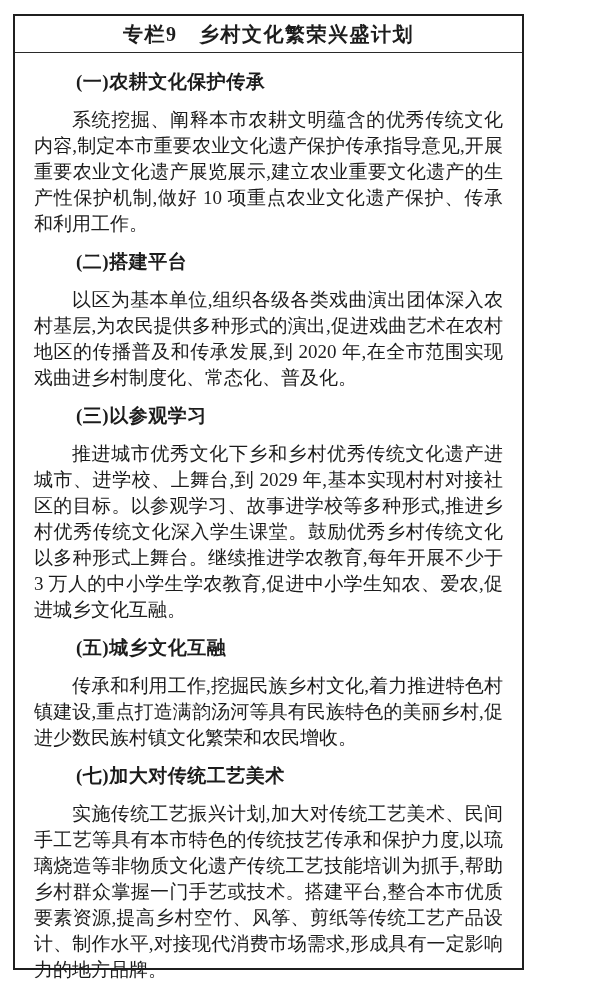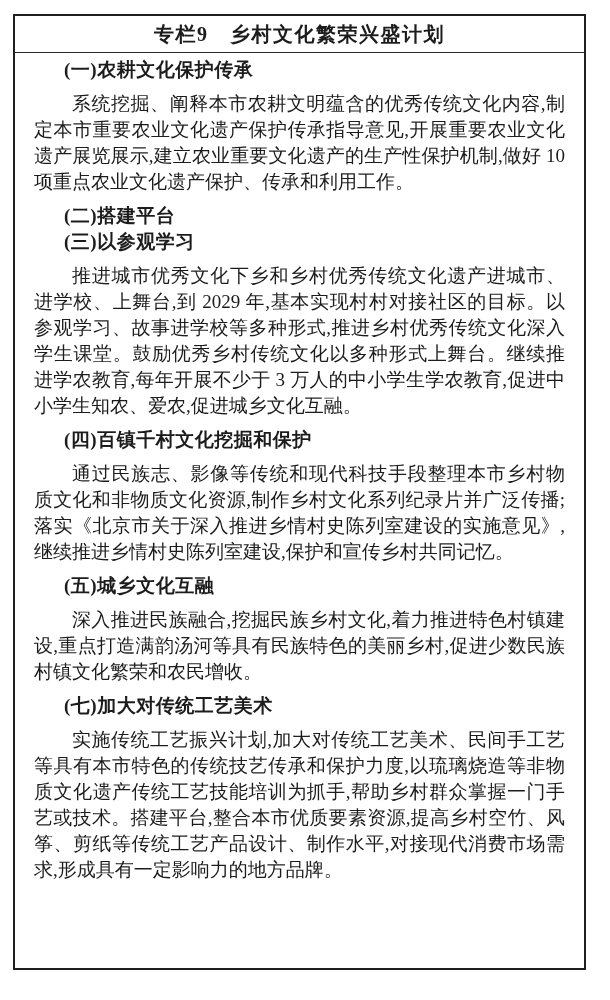--- a/index.html
+++ b/index.html
@@ -11,21 +11,21 @@
     width: 610px;
     height: 1000px;
     position: relative;
     font-family: "Liberation Serif", "DejaVu Serif", serif;
     color: #1c1c1c;
   }
   .panel {
     position: absolute;
     left: 13px;
     top: 14px;
-    width: 573px;
+    width: 511px;
     height: 956px;
     border: 2px solid #1f1f1f;
     box-sizing: border-box;
     background: #ffffff;
   }
   .panel-title {
     height: 36px;
     line-height: 36px;
     text-align: center;
     font-size: 20px;
@@ -35,21 +35,21 @@
     white-space: pre;
   }
   .panel-body {
     padding: 4px 11px 0 11px;
     font-size: 19px;
     line-height: 26px;
     text-align: justify;
     text-justify: inter-ideograph;
   }
   .section-heading {
-    margin: 0;
+    margin: 12px;
     text-indent: 2em;
     font-weight: 600;
     letter-spacing: 0.5px;
   }
   .section-paragraph {
     margin: 8px;
     text-indent: 2em;
     letter-spacing: 0;
   }
 </style>
@@ -60,38 +60,35 @@
   <div class="panel-title">专栏9　乡村文化繁荣兴盛计划</div>
   <div class="panel-body">
 
     <div class="section">
       <p class="section-heading">(一)农耕文化保护传承</p>
       <p class="section-paragraph">系统挖掘、阐释本市农耕文明蕴含的优秀传统文化内容,制定本市重要农业文化遗产保护传承指导意见,开展重要农业文化遗产展览展示,建立农业重要文化遗产的生产性保护机制,做好 10 项重点农业文化遗产保护、传承和利用工作。</p>
     </div>
 
     <div class="section">
       <p class="section-heading">(二)搭建平台</p>
+      <p class="section-paragraph">以区为基本单位,组织各级各类戏曲演出团体深入农村基层,为农民提供多种形式的演出,促进戏曲艺术在农村地区的传播普及和传承发展,到 2020 年,在全市范围实现戏曲进乡村制度化、常态化、普及化。</p>
     </div>
 
     <div class="section">
       <p class="section-heading">(三)以参观学习</p>
       <p class="section-paragraph">推进城市优秀文化下乡和乡村优秀传统文化遗产进城市、进学校、上舞台,到 2029 年,基本实现村村对接社区的目标。以参观学习、故事进学校等多种形式,推进乡村优秀传统文化深入学生课堂。鼓励优秀乡村传统文化以多种形式上舞台。继续推进学农教育,每年开展不少于 3 万人的中小学生学农教育,促进中小学生知农、爱农,促进城乡文化互融。</p>
     </div>
 
-    <div class="section">
-      <p class="section-heading">(四)百镇千村文化挖掘和保护</p>
-      <p class="section-paragraph">通过民族志、影像等传统和现代科技手段整理本市乡村物质文化和非物质文化资源,制作乡村文化系列纪录片并广泛传播;落实《北京市关于深入推进乡情村史陈列室建设的实施意见》,继续推进乡情村史陈列室建设,保护和宣传乡村共同记忆。</p>
-    </div>
 
     <div class="section">
       <p class="section-heading">(五)城乡文化互融</p>
     </div>
 
     <div class="section">
-      <p class="section-paragraph">深入推进民族融合,挖掘民族乡村文化,着力推进特色村镇建设,重点打造满韵汤河等具有民族特色的美丽乡村,促进少数民族村镇文化繁荣和农民增收。</p>
+      <p class="section-paragraph">传承和利用工作,挖掘民族乡村文化,着力推进特色村镇建设,重点打造满韵汤河等具有民族特色的美丽乡村,促进少数民族村镇文化繁荣和农民增收。</p>
     </div>
 
     <div class="section">
       <p class="section-heading">(七)加大对传统工艺美术</p>
       <p class="section-paragraph">实施传统工艺振兴计划,加大对传统工艺美术、民间手工艺等具有本市特色的传统技艺传承和保护力度,以琉璃烧造等非物质文化遗产传统工艺技能培训为抓手,帮助乡村群众掌握一门手艺或技术。搭建平台,整合本市优质要素资源,提高乡村空竹、风筝、剪纸等传统工艺产品设计、制作水平,对接现代消费市场需求,形成具有一定影响力的地方品牌。</p>
     </div>
 
   </div>
 </div>
 

